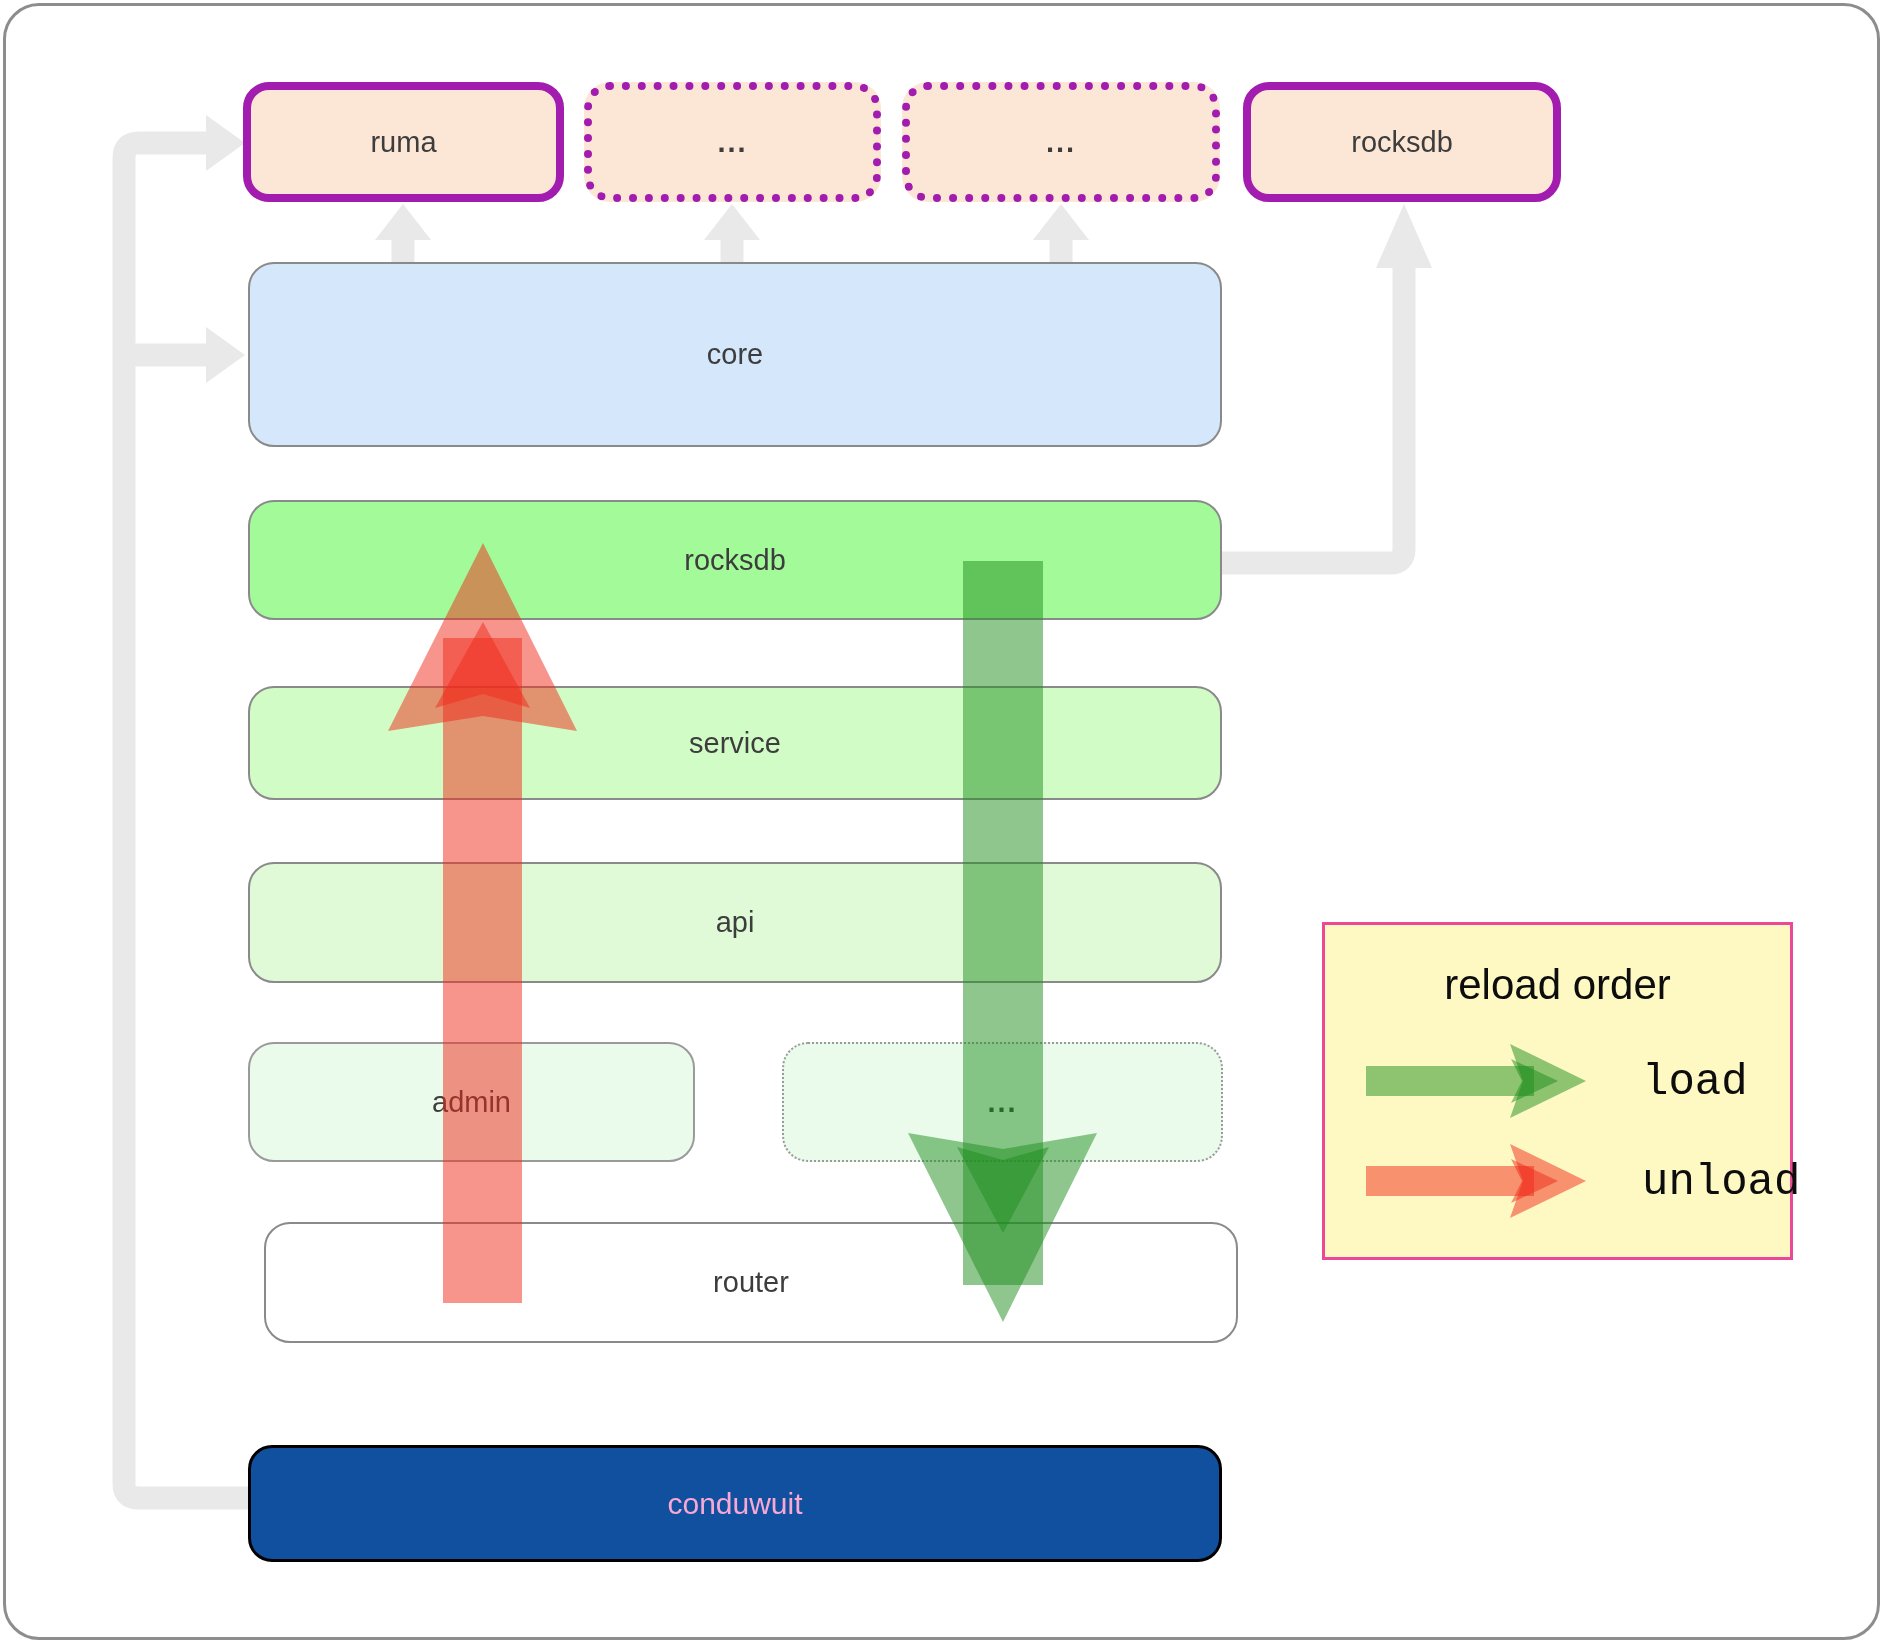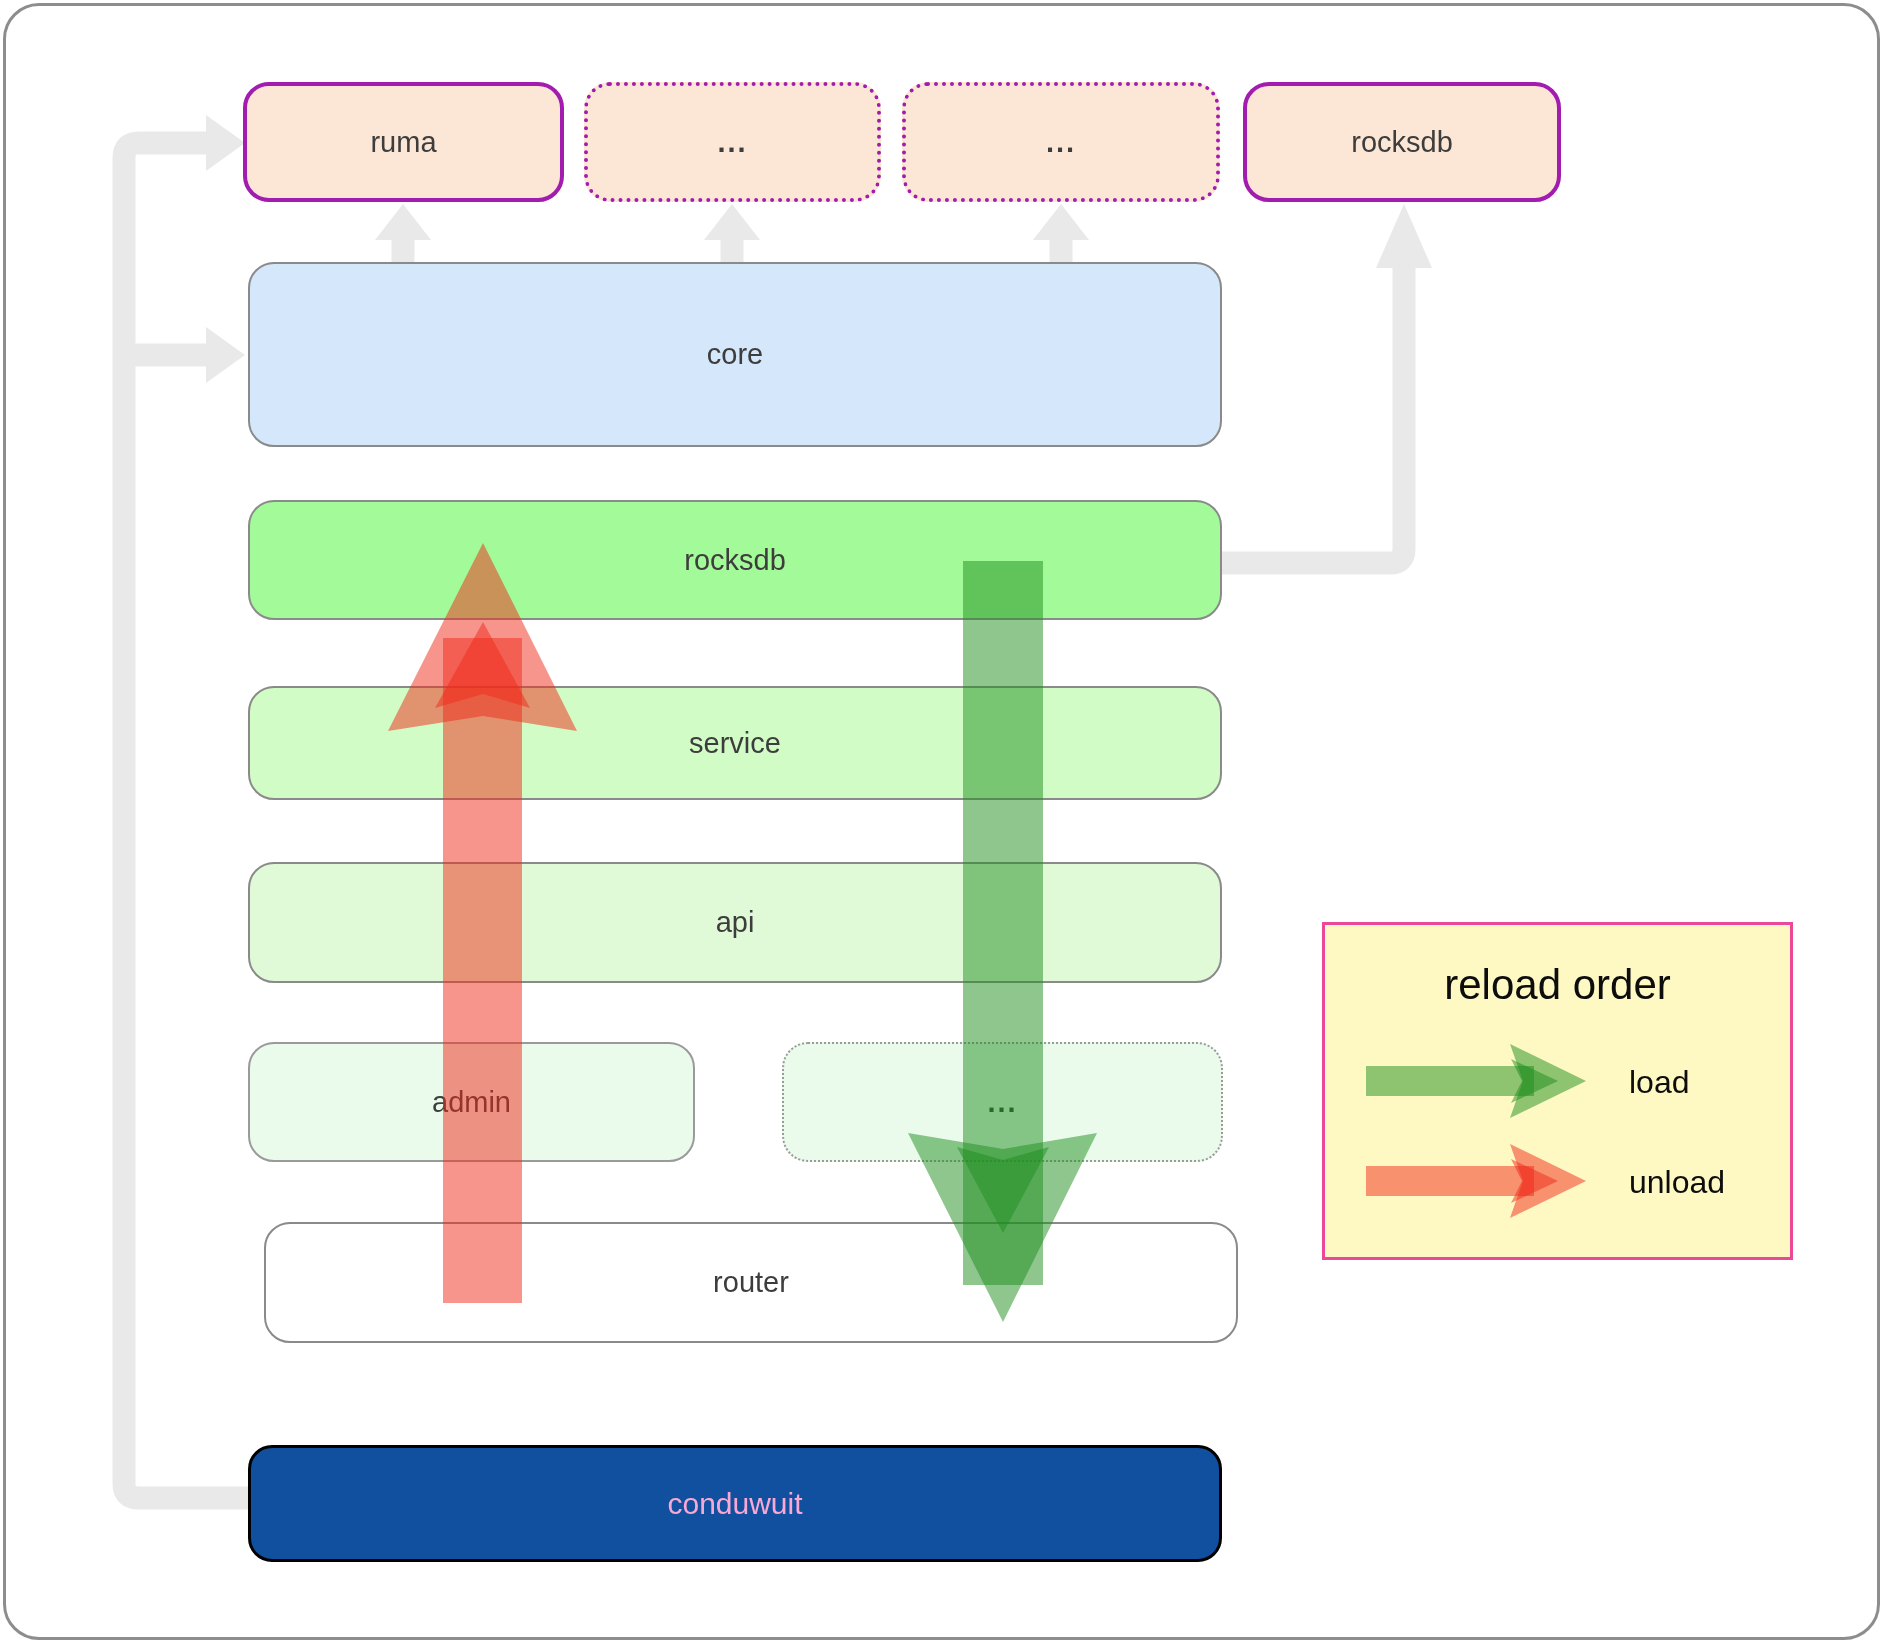--- a/index.html
+++ b/index.html
@@ -4,39 +4,39 @@
 <style>
   html,body{margin:0;padding:0;background:#ffffff;}
   body{font-family:"Liberation Sans","DejaVu Sans",sans-serif;}
   .canvas{position:relative;width:1883px;height:1643px;background:#ffffff;overflow:hidden;}
   .frame{position:absolute;inset:3px;border:3px solid #8d8d8d;border-radius:36px;pointer-events:none;}
   svg.layer{position:absolute;left:0;top:0;pointer-events:none;}
   .under{z-index:1;}
   .over{z-index:5;}
   .box{position:absolute;display:flex;align-items:center;justify-content:center;
        box-sizing:border-box;border-radius:26px;font-size:29px;color:#3d3d3d;z-index:2;}
-  .peach{background:#fce6d5;border:4px solid #a21caf;}
+  .peach{background:#fce6d5;border:8px solid #a21caf;}
   .peach.dotted{border-style:dotted;}
   .blue{background:#d5e7fa;border:2px solid #8a8a8a;}
   .green1{background:#a3fa99;border:2px solid #8a8a8a;}
   .green2{background:#d2fcc6;border:2px solid #8a8a8a;}
   .green3{background:#e0fad7;border:2px solid #8a8a8a;}
   .green4{background:#eafbec;border:2px solid #9a9a9a;}
   .green4.dotted{border-style:dotted;}
   .white{background:#ffffff;border:2px solid #8a8a8a;}
   .navy{background:#10509e;border:3px solid #000000;border-radius:24px;}
   .navy .lbl{color:#f9a8d4;font-size:30px;}
   .dots{font-weight:700;letter-spacing:2px;}
   .legend{position:absolute;left:1322px;top:922px;width:471px;height:338px;background:#fef9c3;
           border:3px solid #ec4899;box-sizing:border-box;z-index:6;}
   .legend-title{position:absolute;left:0;top:36px;width:100%;text-align:center;
                 font-size:42px;color:#0d0d0d;}
   .legend-arrow{position:absolute;left:41px;}
-  .legend-label{position:absolute;left:304px;width:160px;height:44px;display:flex;align-items:center;
-                font-size:32px;color:#0d0d0d;}
+  .legend-label{position:absolute;left:317px;width:160px;height:44px;display:flex;align-items:center;
+                font-size:44px;color:#0d0d0d;font-family:Liberation Mono, monospace;}
 </style>
 </head>
 <body>
 
 <div class="canvas">
 
   <svg class="layer under" width="1883" height="1643" viewBox="0 0 1883 1643">
     <g stroke="#e9e9e9" stroke-width="23" fill="none">
 
       <path d="M 206 143 H 139 Q 124 143 124 158 V 1484 Q 124 1498 139 1498 H 252"></path>

